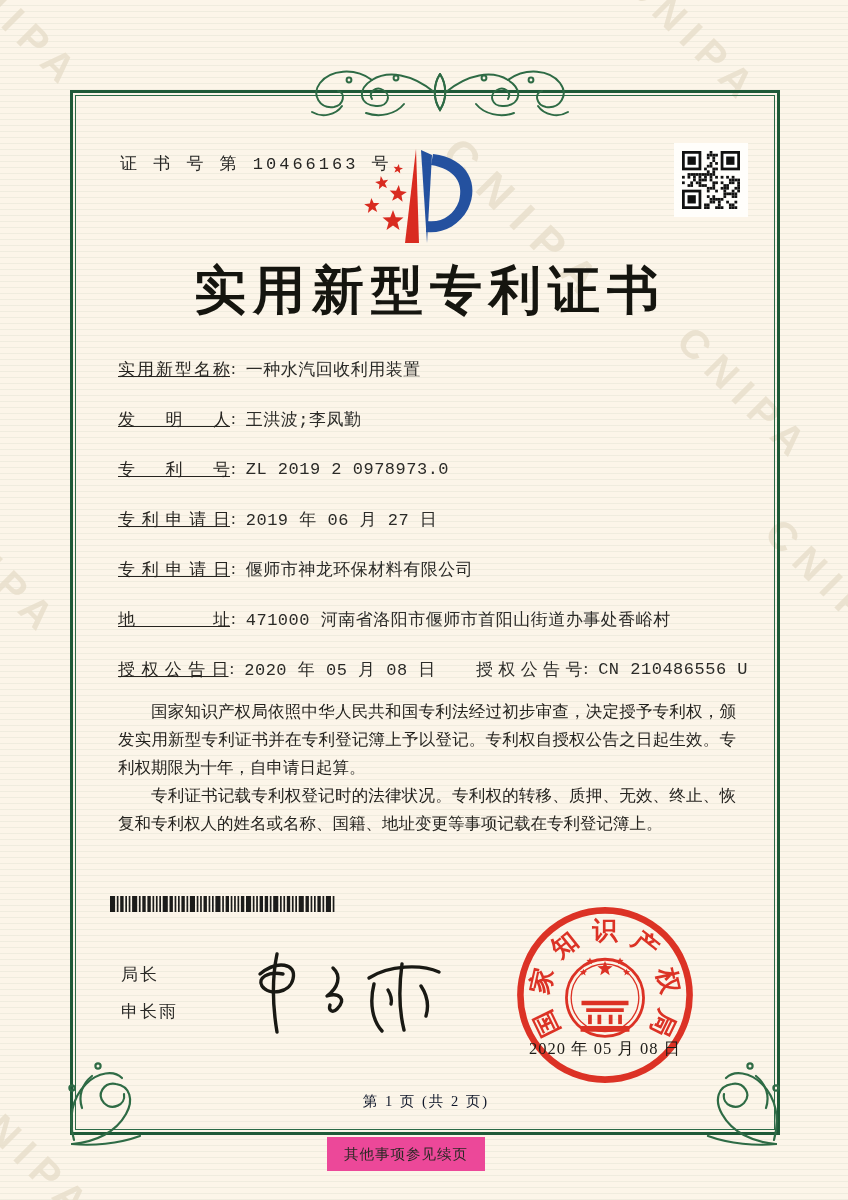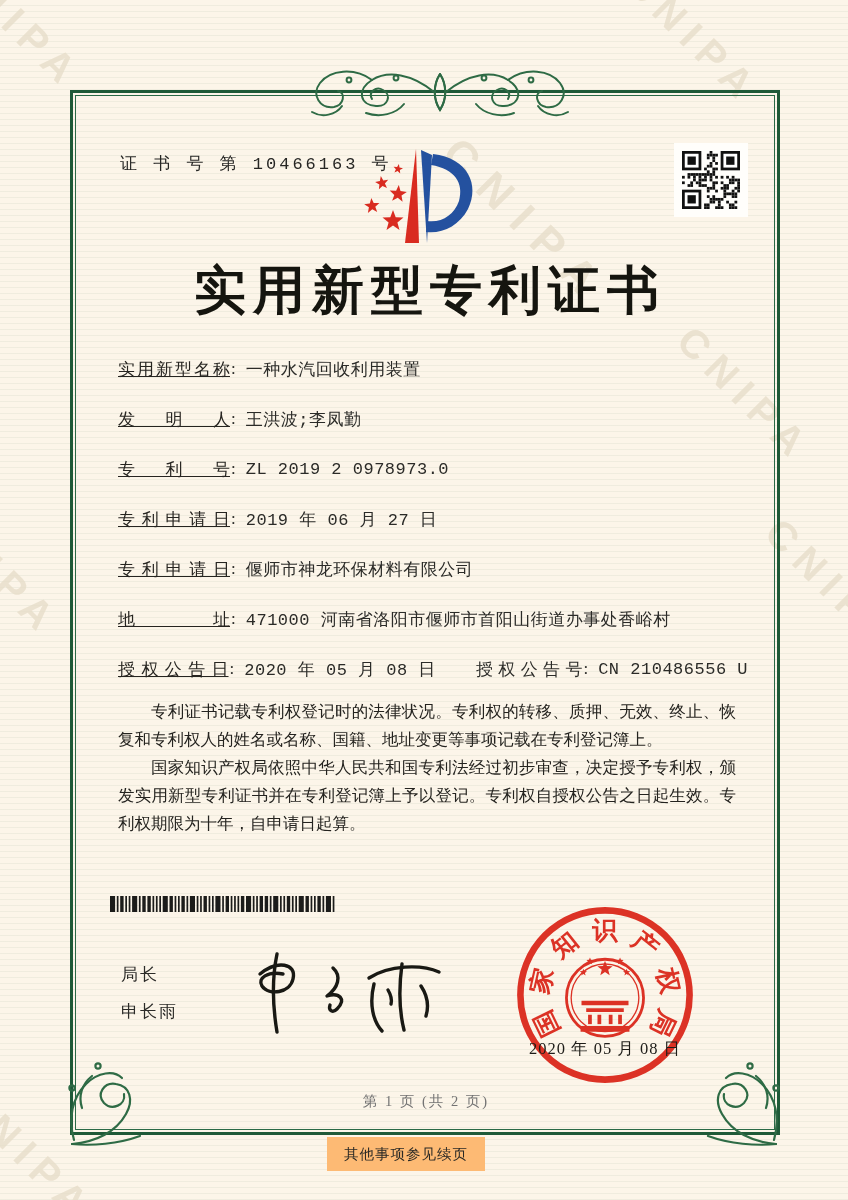--- a/index.html
+++ b/index.html
@@ -74,25 +74,25 @@
   .director-name  { position:absolute; left:121px; top:1000px; font-size:17px; letter-spacing:2px; }
   #signature { position:absolute; left:233px; top:938px; }
   
   #seal { position:absolute; left:511px; top:901px; opacity:.93; }
   .seal-date {
     position:absolute; left:505px; top:1038px; width:200px; text-align:center;
     font-size:16.5px; letter-spacing:1px; color:#1d1c18; z-index:5;
   }
   .page-footer {
     position:absolute; left:72px; top:1092px; width:708px;
-    text-align:center; font-size:14.5px; letter-spacing:2px; color:#737373;
+    text-align:center; font-size:14.5px; letter-spacing:2px; color:#0f172a;
   }
   .note-box {
     position:absolute; left:327px; top:1137px; width:158px; height:34px;
-    background:#fdba74; display:flex; align-items:center; justify-content:center;
+    background:#ec4899; display:flex; align-items:center; justify-content:center;
     font-size:14.5px; letter-spacing:1px; color:#2a2925;
   }
   .ornament { position:absolute; pointer-events:none; }
 </style>
 </head>
 <body>
 
 <div id="page">
   <div id="texture"></div>
 
@@ -333,22 +333,22 @@
       <span class="f-label">授权公告日</span>
         <span class="f-colon">:</span>
       <span class="f-value">2020 年 05 月 08 日</span>
       <span class="grant-label">授权公告号</span>
         <span class="f-colon">:</span>
       <span class="f-value">CN 210486556 U</span>
     </div>
   </div>
 
   <div id="body-text">
+    <p>国家知识产权局依照中华人民共和国专利法经过初步审查，决定授予专利权，颁发实用新型专利证书并在专利登记簿上予以登记。专利权自授权公告之日起生效。专利权期限为十年，自申请日起算。</p>
     <p>专利证书记载专利权登记时的法律状况。专利权的转移、质押、无效、终止、恢复和专利权人的姓名或名称、国籍、地址变更等事项记载在专利登记簿上。</p>
-    <p>国家知识产权局依照中华人民共和国专利法经过初步审查，决定授予专利权，颁发实用新型专利证书并在专利登记簿上予以登记。专利权自授权公告之日起生效。专利权期限为十年，自申请日起算。</p>
   </div>
 
   <svg id="barcode" width="228" height="16" viewBox="0 0 228 16">
       <rect x="0" y="0" width="5.1" height="16" fill="#1c1c1a"></rect>
       <rect x="6.8" y="0" width="1.7" height="16" fill="#1c1c1a"></rect>
       <rect x="10.2" y="0" width="3.4" height="16" fill="#1c1c1a"></rect>
       <rect x="15.299999999999999" y="0" width="1.7" height="16" fill="#1c1c1a"></rect>
       <rect x="18.7" y="0" width="1.7" height="16" fill="#1c1c1a"></rect>
       <rect x="22.099999999999998" y="0" width="5.1" height="16" fill="#1c1c1a"></rect>
       <rect x="28.9" y="0" width="1.7" height="16" fill="#1c1c1a"></rect>

